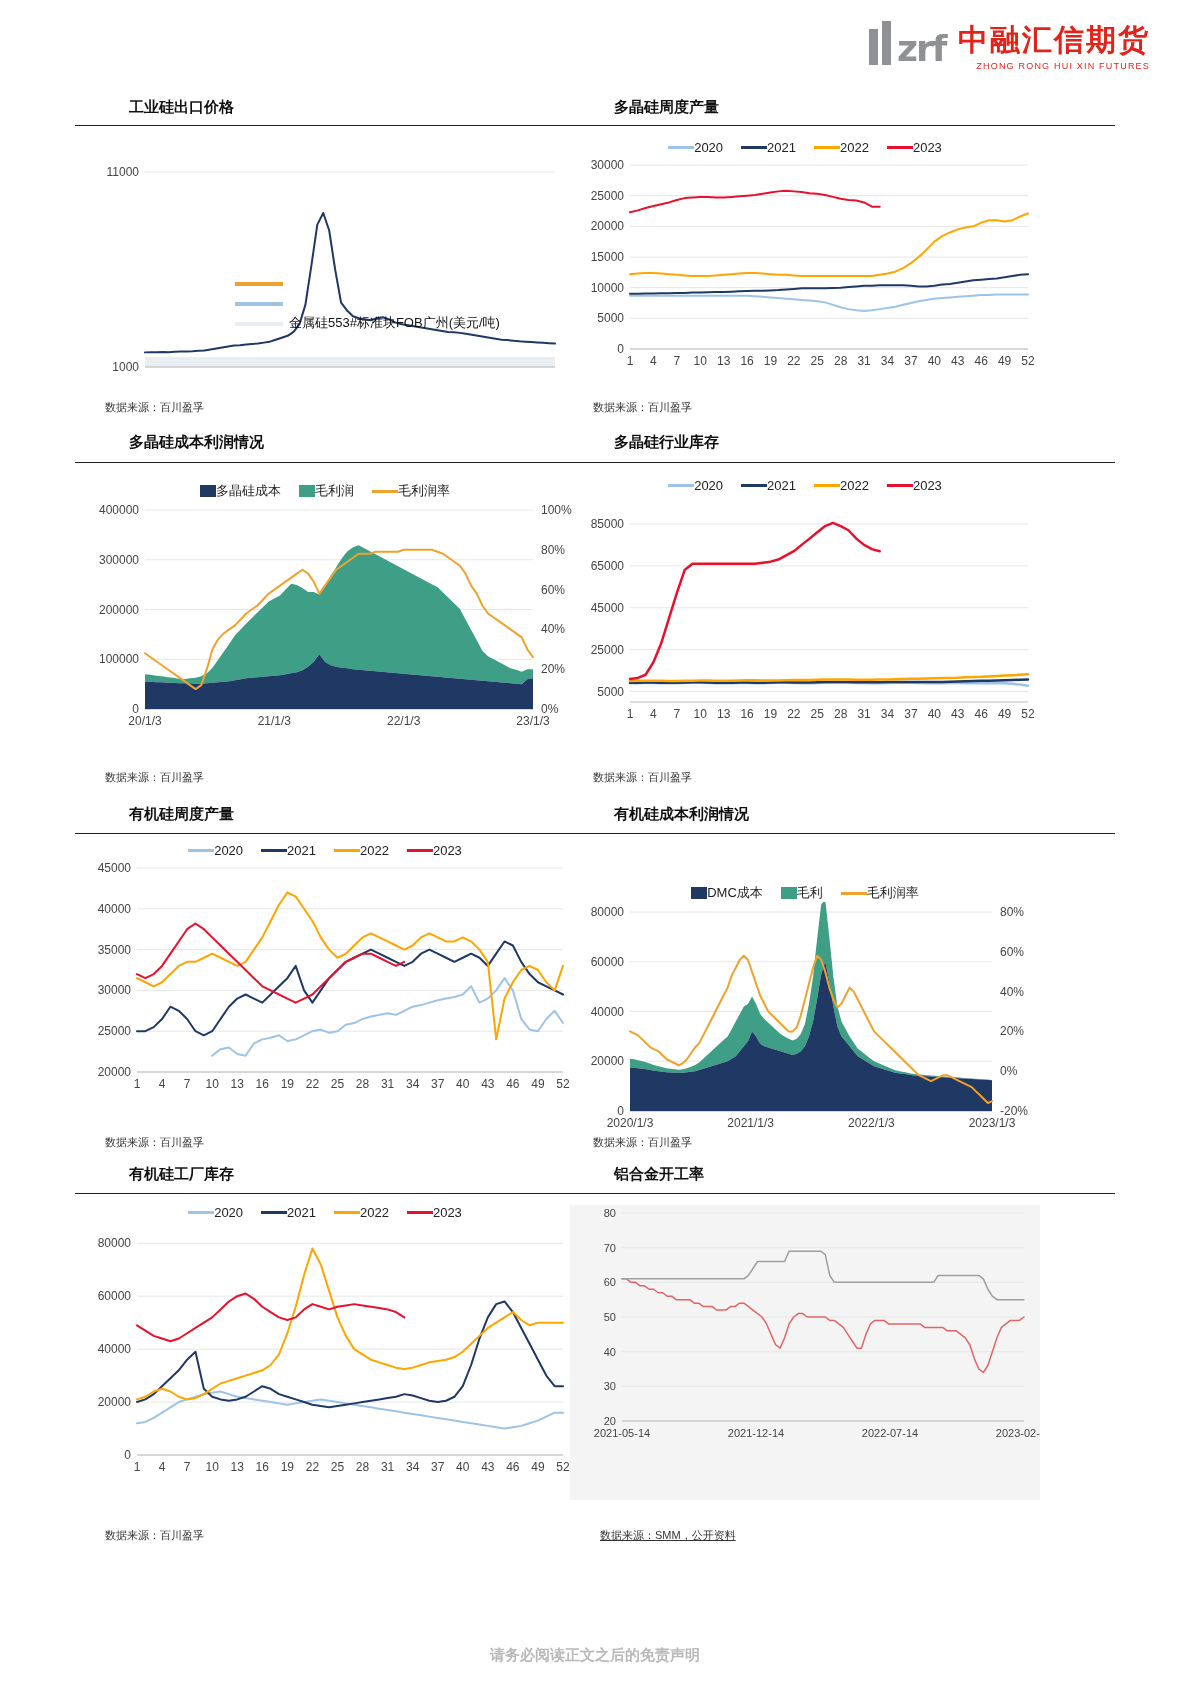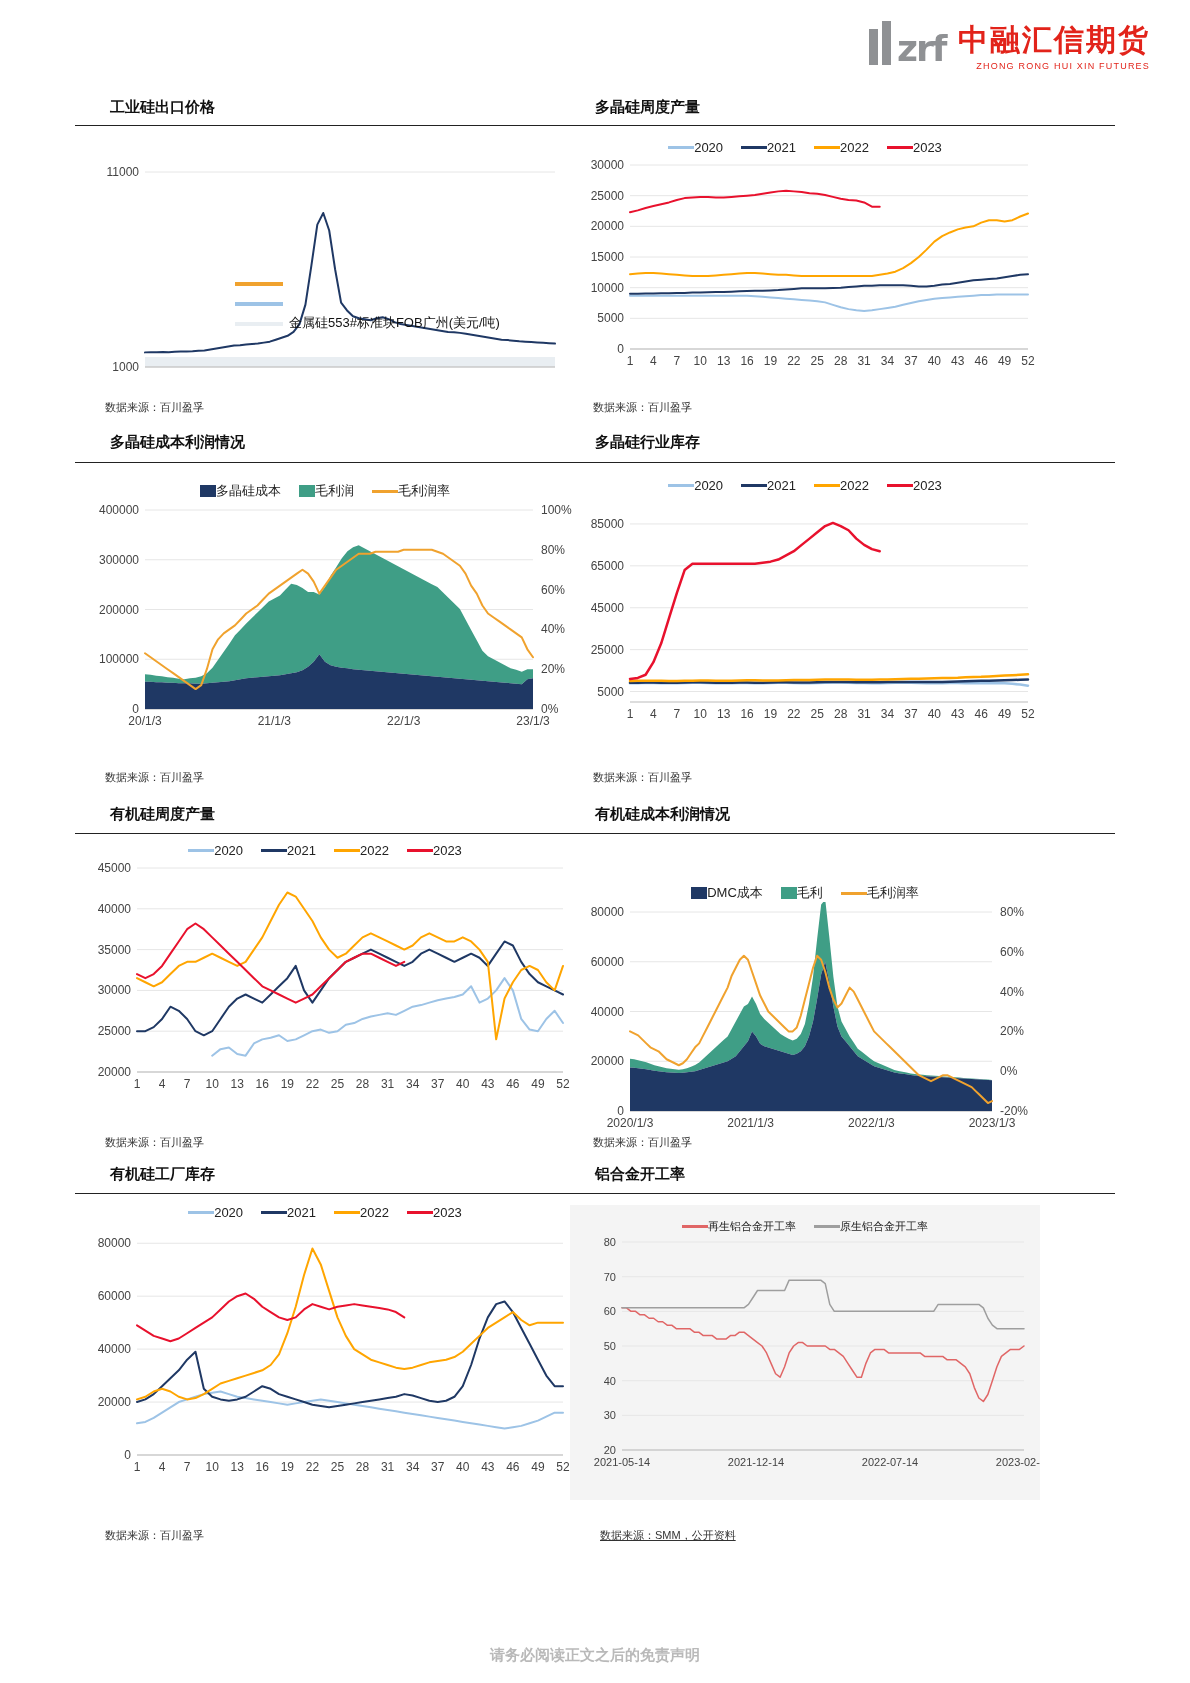--- a/index.html
+++ b/index.html
@@ -17,21 +17,21 @@
   }
   .logo-mark{
     font-size:40px;font-weight:bold;color:#8a8a8a;letter-spacing:-2px;
     font-family:"DejaVu Sans",sans-serif;
   }
   .logo-text-cn{font-size:30px;font-weight:bold;color:#e2231a;letter-spacing:2px;}
   .logo-text-en{font-size:9px;color:#e2231a;letter-spacing:1.2px;text-align:right;}
   .logo-right{display:flex;flex-direction:column;justify-content:center;}
 
   .sec-title{
-    position:absolute;font-size:15px;font-weight:bold;color:#111;
+    position:absolute;font-size:15px;font-weight:bold;color:#111;margin-left:19px;
   }
   .rule{
     position:absolute;height:1px;background:#222;left:75px;width:1040px;
   }
   .panel{position:absolute;}
   .src{
     position:absolute;font-size:11px;color:#333;
   }
   .footer{
     position:absolute;bottom:18px;left:0;width:100%;text-align:center;
@@ -415,30 +415,20 @@
       <line x1="62" y1="235" x2="488" y2="235" stroke="#bbb" stroke-width="1"></line>
       <path d="M62,203.23529411764707L70.3529411764706,201.91176470588235L78.70588235294117,197.94117647058823L87.05882352941177,192.64705882352942L95.41176470588235,187.35294117647058L103.76470588235294,182.05882352941177L112.11764705882354,179.41176470588235L120.47058823529412,176.76470588235293L128.8235294117647,174.11764705882354L137.1764705882353,172.7941176470588L145.52941176470588,171.47058823529412L153.88235294117646,174.11764705882354L162.23529411764707,176.76470588235293L170.58823529411762,178.08823529411765L178.94117647058823,179.41176470588235L187.29411764705884,180.73529411764707L195.64705882352942,182.05882352941177L204,183.38235294117646L212.3529411764706,184.70588235294116L220.7058823529412,183.38235294117646L229.05882352941177,182.05882352941177L237.41176470588235,180.73529411764707L245.76470588235296,179.41176470588235L254.11764705882354,180.73529411764707L262.47058823529414,182.05882352941177L270.8235294117647,183.38235294117646L279.17647058823525,184.70588235294116L287.52941176470586,186.02941176470588L295.88235294117646,187.35294117647058L304.2352941176471,188.6764705882353L312.5882352941177,190L320.94117647058823,191.3235294117647L329.29411764705884,192.64705882352942L337.64705882352945,193.97058823529412L346,195.2941176470588L354.3529411764706,196.61764705882354L362.7058823529412,197.94117647058823L371.05882352941177,199.26470588235293L379.4117647058824,200.58823529411765L387.7647058823529,201.91176470588235L396.11764705882354,203.23529411764707L404.47058823529414,204.55882352941177L412.8235294117647,205.88235294117646L421.1764705882353,207.20588235294116L429.5294117647059,208.52941176470588L437.88235294117646,207.20588235294116L446.2352941176471,205.88235294117646L454.5882352941176,203.23529411764707L462.94117647058823,200.58823529411765L471.29411764705884,196.61764705882354L479.6470588235294,192.64705882352942L488,192.64705882352942" fill="none" stroke="#9dc3e6" stroke-width="2" stroke-linejoin="round" stroke-linecap="round"></path>
       <path d="M62,182.05882352941177L70.3529411764706,179.41176470588235L78.70588235294117,174.11764705882354L87.05882352941177,166.1764705882353L95.41176470588235,158.23529411764707L103.76470588235294,150.29411764705884L112.11764705882354,139.70588235294116L120.47058823529412,131.76470588235293L128.8235294117647,168.8235294117647L137.1764705882353,176.76470588235293L145.52941176470588,179.41176470588235L153.88235294117646,180.73529411764707L162.23529411764707,179.41176470588235L170.58823529411762,176.76470588235293L178.94117647058823,171.47058823529412L187.29411764705884,166.1764705882353L195.64705882352942,168.8235294117647L204,174.11764705882354L212.3529411764706,176.76470588235293L220.7058823529412,179.41176470588235L229.05882352941177,182.05882352941177L237.41176470588235,184.70588235294116L245.76470588235296,186.02941176470588L254.11764705882354,187.35294117647058L262.47058823529414,186.02941176470588L270.8235294117647,184.70588235294116L279.17647058823525,183.38235294117646L287.52941176470586,182.05882352941177L295.88235294117646,180.73529411764707L304.2352941176471,179.41176470588235L312.5882352941177,178.08823529411765L320.94117647058823,176.76470588235293L329.29411764705884,174.11764705882354L337.64705882352945,175.44117647058823L346,178.08823529411765L354.3529411764706,180.73529411764707L362.7058823529412,182.05882352941177L371.05882352941177,180.73529411764707L379.4117647058824,176.76470588235293L387.7647058823529,166.1764705882353L396.11764705882354,145L404.47058823529414,118.52941176470587L412.8235294117647,97.35294117647058L421.1764705882353,84.11764705882354L429.5294117647059,81.47058823529412L437.88235294117646,92.05882352941177L446.2352941176471,107.94117647058823L454.5882352941176,123.8235294117647L462.94117647058823,139.70588235294116L471.29411764705884,155.58823529411762L479.6470588235294,166.1764705882353L488,166.1764705882353" fill="none" stroke="#1f3864" stroke-width="2" stroke-linejoin="round" stroke-linecap="round"></path>
       <path d="M62,179.41176470588235L70.3529411764706,176.76470588235293L78.70588235294117,171.47058823529412L87.05882352941177,168.8235294117647L95.41176470588235,171.47058823529412L103.76470588235294,176.76470588235293L112.11764705882354,179.41176470588235L120.47058823529412,178.08823529411765L128.8235294117647,174.11764705882354L137.1764705882353,168.8235294117647L145.52941176470588,163.52941176470588L153.88235294117646,160.88235294117646L162.23529411764707,158.23529411764707L170.58823529411762,155.58823529411762L178.94117647058823,152.94117647058823L187.29411764705884,150.29411764705884L195.64705882352942,145L204,134.41176470588235L212.3529411764706,113.23529411764707L220.7058823529412,86.76470588235296L229.05882352941177,55L237.41176470588235,28.529411764705884L245.76470588235296,44.41176470588235L254.11764705882354,70.88235294117649L262.47058823529414,97.35294117647058L270.8235294117647,115.88235294117646L279.17647058823525,129.11764705882354L287.52941176470586,134.41176470588235L295.88235294117646,139.70588235294116L304.2352941176471,142.3529411764706L312.5882352941177,145L320.94117647058823,147.6470588235294L329.29411764705884,148.97058823529414L337.64705882352945,147.6470588235294L346,145L354.3529411764706,142.3529411764706L362.7058823529412,141.02941176470588L371.05882352941177,139.70588235294116L379.4117647058824,137.05882352941177L387.7647058823529,131.76470588235293L396.11764705882354,123.8235294117647L404.47058823529414,115.88235294117646L412.8235294117647,107.94117647058823L421.1764705882353,102.64705882352942L429.5294117647059,97.35294117647058L437.88235294117646,92.05882352941177L446.2352941176471,100L454.5882352941176,105.29411764705884L462.94117647058823,102.64705882352942L471.29411764705884,102.64705882352942L479.6470588235294,102.64705882352942L488,102.64705882352942" fill="none" stroke="#ffa500" stroke-width="2" stroke-linejoin="round" stroke-linecap="round"></path>
       <path d="M62,105.29411764705884L70.3529411764706,110.58823529411764L78.70588235294117,115.88235294117646L87.05882352941177,118.52941176470587L95.41176470588235,121.1764705882353L103.76470588235294,118.52941176470587L112.11764705882354,113.23529411764707L120.47058823529412,107.94117647058823L128.8235294117647,102.64705882352942L137.1764705882353,97.35294117647058L145.52941176470588,89.41176470588235L153.88235294117646,81.47058823529412L162.23529411764707,76.17647058823528L170.58823529411762,73.52941176470588L178.94117647058823,78.82352941176472L187.29411764705884,86.76470588235296L195.64705882352942,92.05882352941177L204,97.35294117647058L212.3529411764706,100L220.7058823529412,97.35294117647058L229.05882352941177,89.41176470588235L237.41176470588235,84.11764705882354L245.76470588235296,86.76470588235296L254.11764705882354,89.41176470588235L262.47058823529414,86.76470588235296L270.8235294117647,85.44117647058823L279.17647058823525,84.11764705882354L287.52941176470586,85.44117647058823L295.88235294117646,86.76470588235296L304.2352941176471,88.08823529411765L312.5882352941177,89.41176470588235L320.94117647058823,92.05882352941177L329.29411764705884,97.35294117647058" fill="none" stroke="#e8112d" stroke-width="2" stroke-linejoin="round" stroke-linecap="round"></path>
     </svg>
 </div>
 <div class="src" style="left:105px;top:1528px;">数据来源：百川盈孚</div>
 
 <div class="panel" style="left:570px;top:1205px;width:470px;height:295px;background:#f4f4f4;">
-  <div class="legend" id="leg-s8" style="padding-top:14px;font-size:11px;">
-      <span class="item">
-        <span class="swatch" style="background: rgb(224, 102, 102);"></span>
-        <span>再生铝合金开工率</span>
-      </span>
-      <span class="item">
-        <span class="swatch" style="background: rgb(158, 158, 158);"></span>
-        <span>原生铝合金开工率</span>
-      </span>
-    </div>
   <svg id="svg-s8" width="470" height="250">
       <line x1="52" y1="216" x2="454" y2="216" class="gridline"></line>
       <text x="46" y="220" text-anchor="end" font-size="11" fill="#444">20</text>
       <line x1="52" y1="181.33333333333334" x2="454" y2="181.33333333333334" class="gridline"></line>
       <text x="46" y="185.33333333333334" text-anchor="end" font-size="11" fill="#444">30</text>
       <line x1="52" y1="146.66666666666669" x2="454" y2="146.66666666666669" class="gridline"></line>
       <text x="46" y="150.66666666666669" text-anchor="end" font-size="11" fill="#444">40</text>
       <line x1="52" y1="112" x2="454" y2="112" class="gridline"></line>
       <text x="46" y="116" text-anchor="end" font-size="11" fill="#444">50</text>
       <line x1="52" y1="77.33333333333334" x2="454" y2="77.33333333333334" class="gridline"></line>

